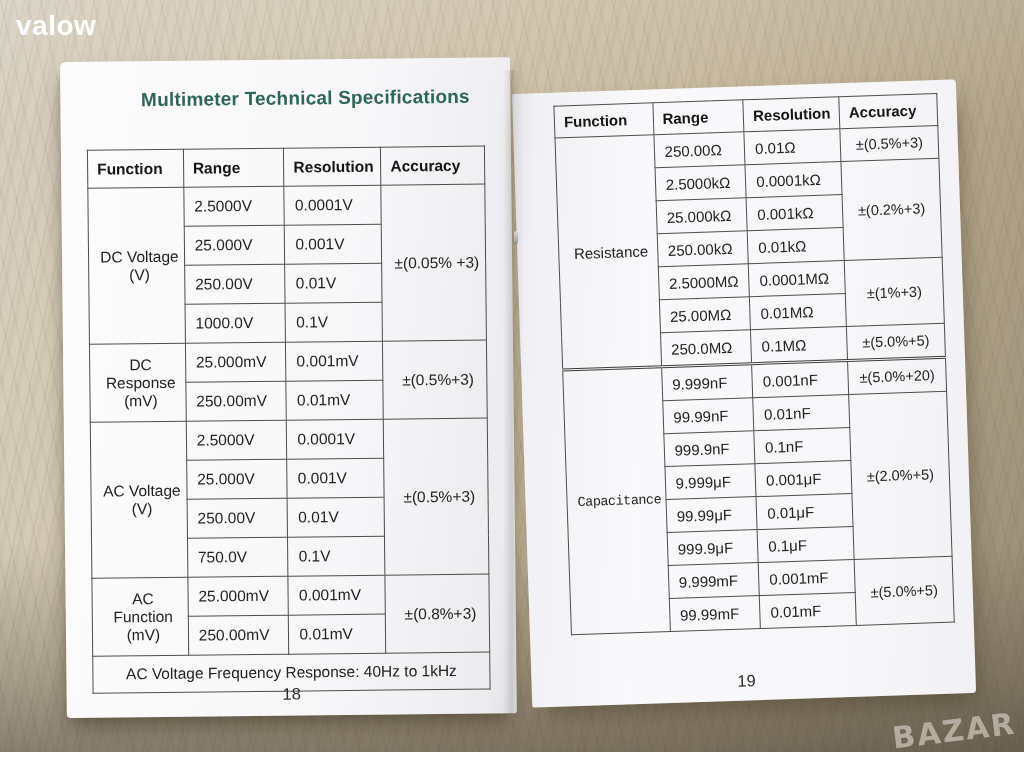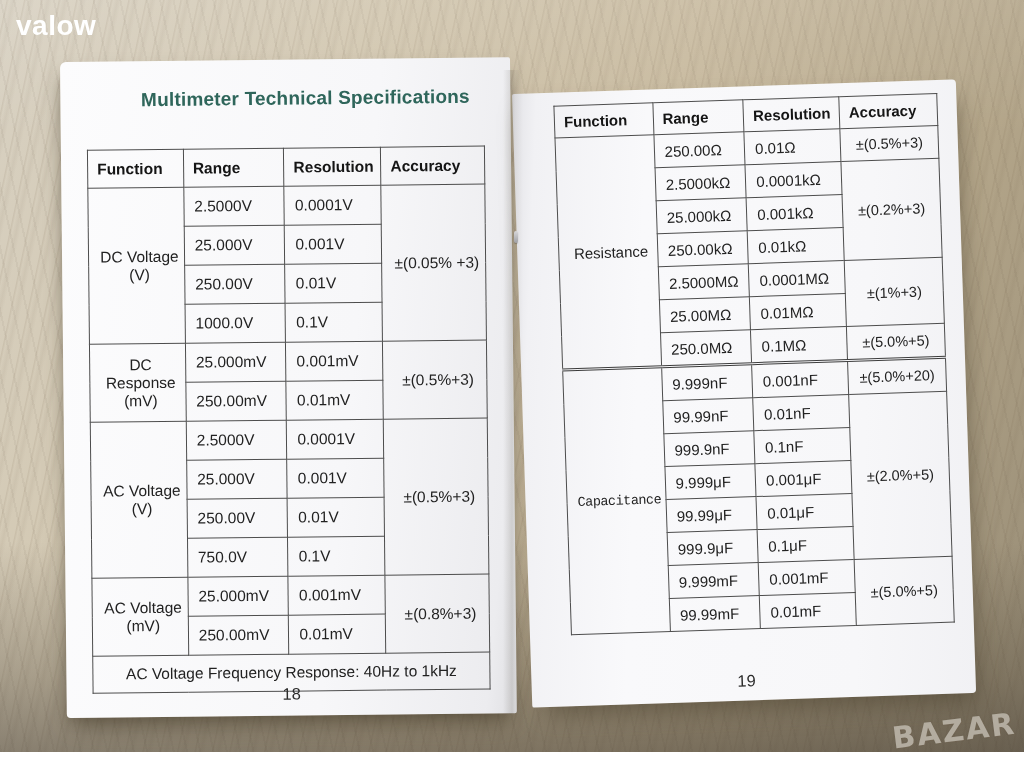--- a/index.html
+++ b/index.html
@@ -165,21 +165,21 @@
         <tr>
           <td>250.00V</td>
           <td>0.01V</td>
         </tr>
         <tr>
           <td>750.0V</td>
           <td>0.1V</td>
         </tr>
 
         <tr>
-          <td class="fn" rowspan="2">AC Voltage (mV)</td>
+          <td class="fn" rowspan="2">AC Function (mV)</td>
           <td>25.000mV</td>
           <td>0.001mV</td>
           <td class="acc" rowspan="2">±(0.8%+3)</td>
         </tr>
         <tr>
           <td>250.00mV</td>
           <td>0.01mV</td>
         </tr>
 
         <tr>

